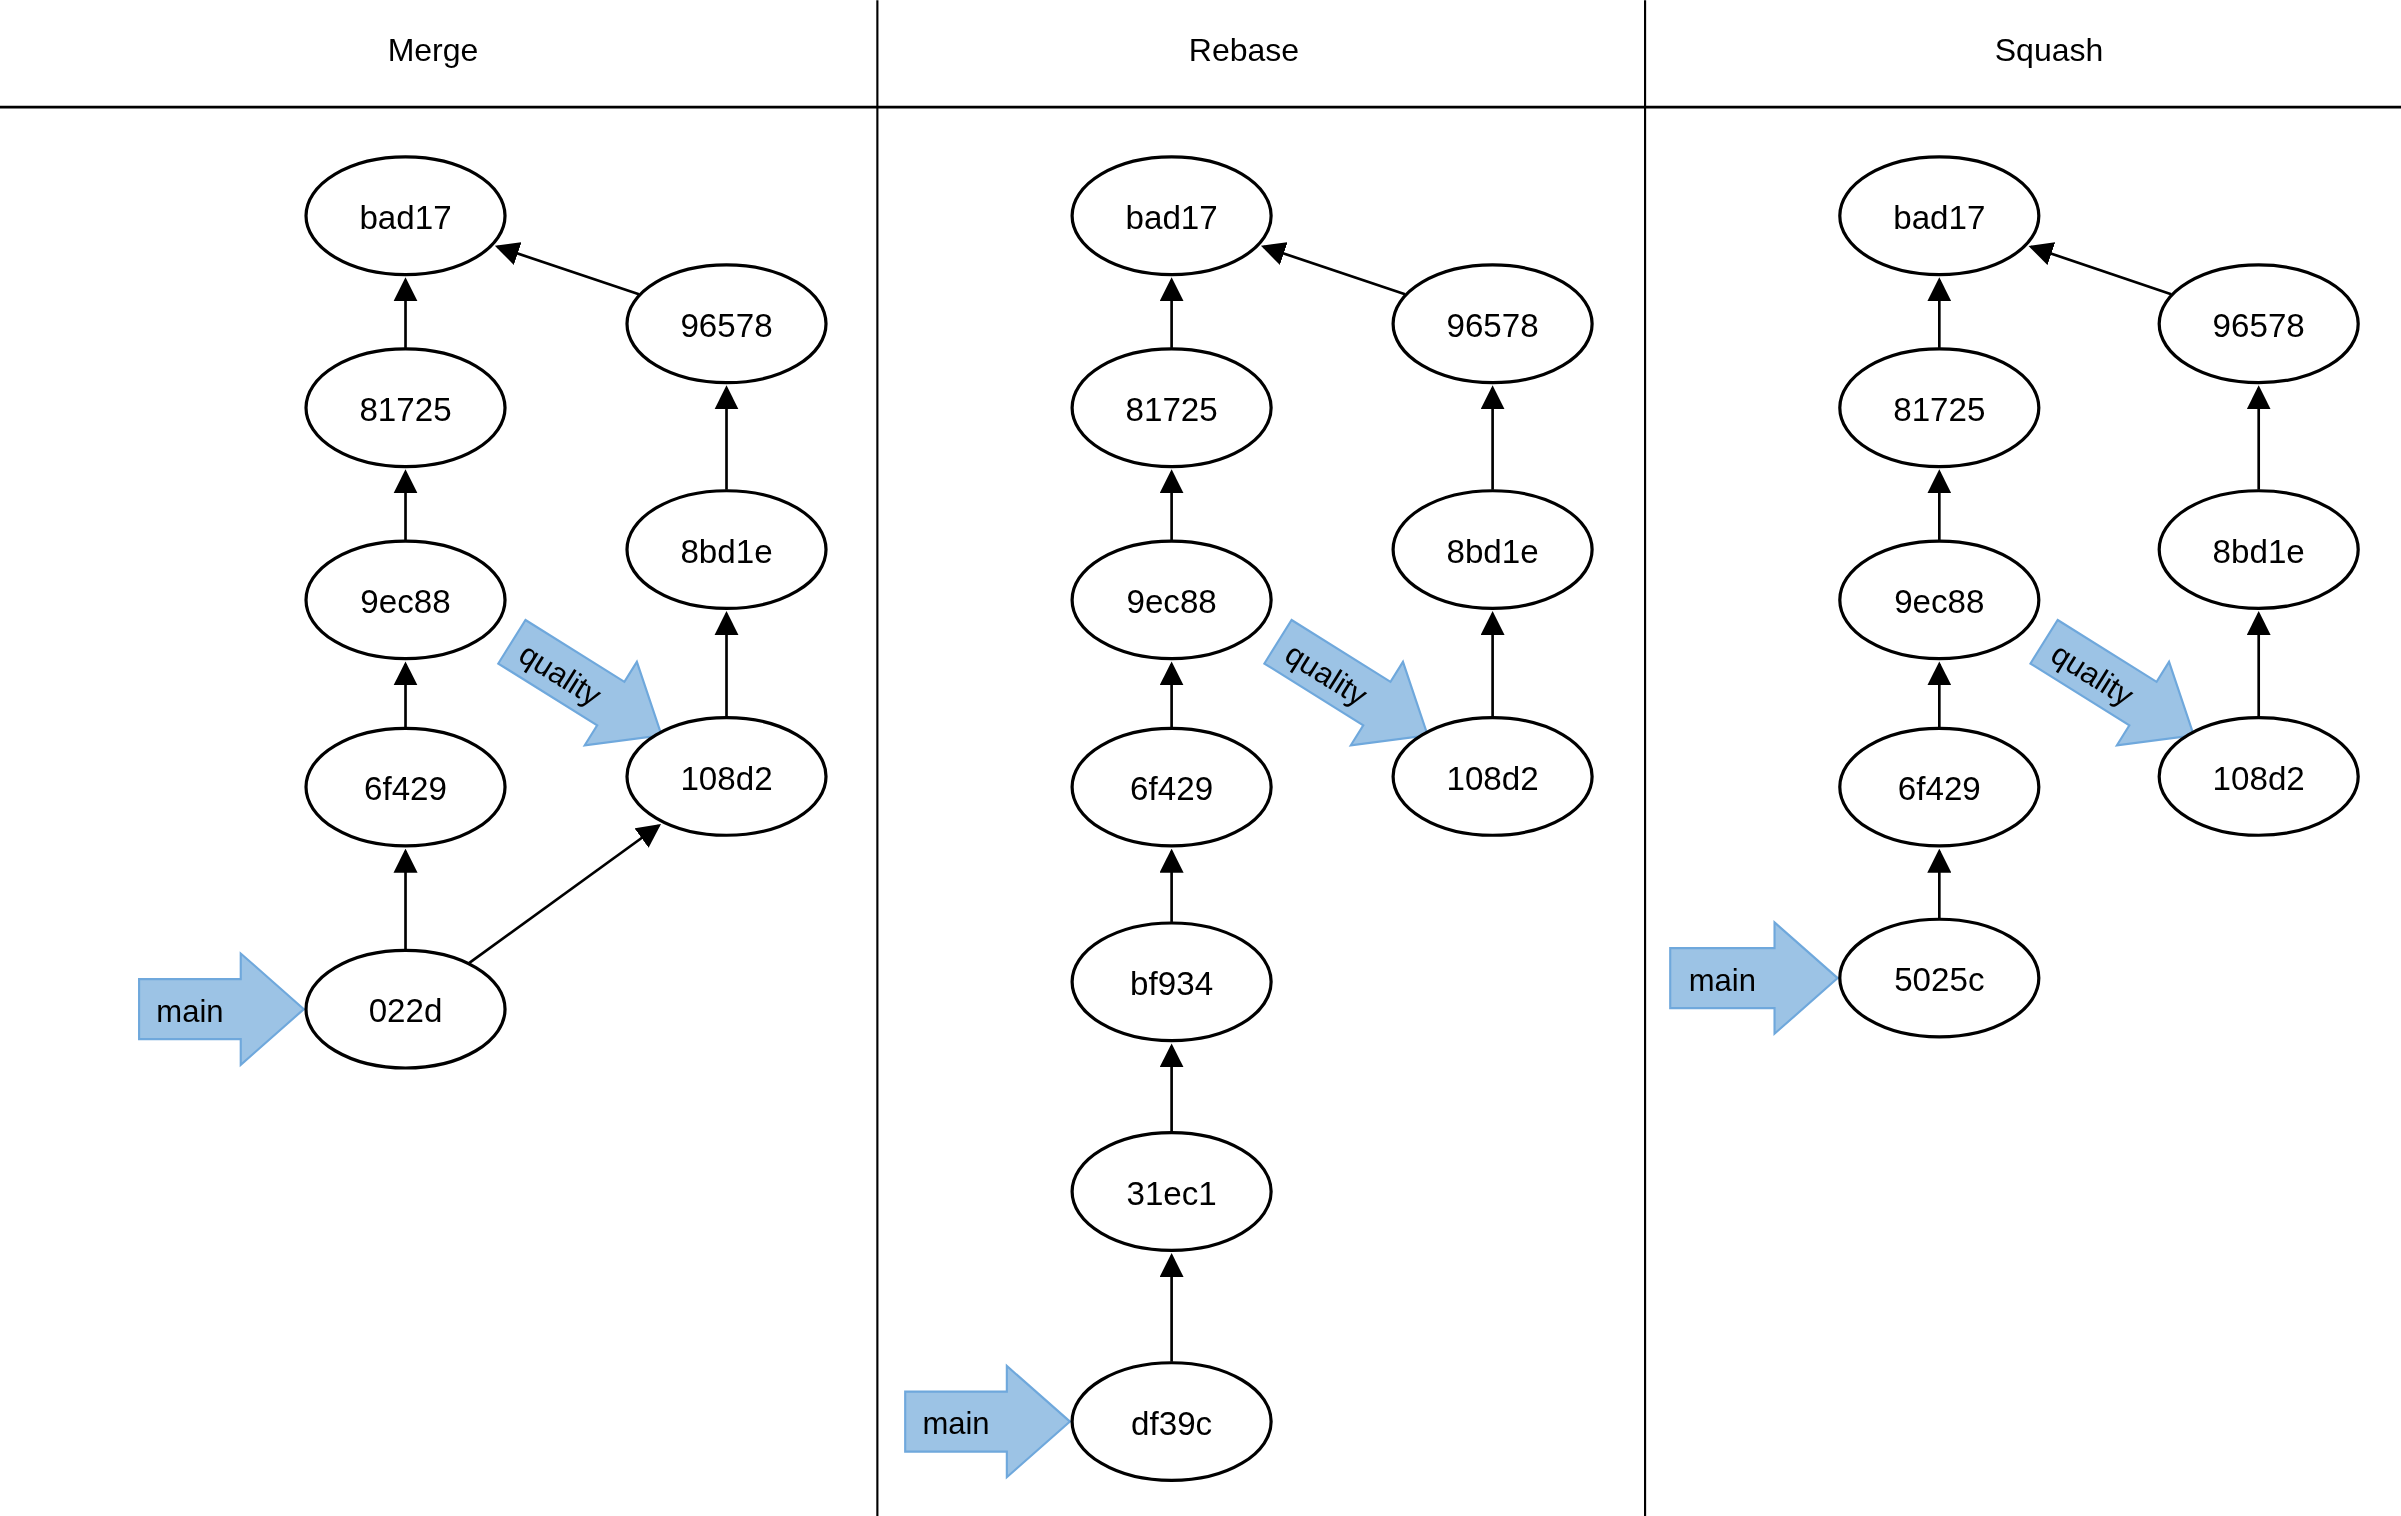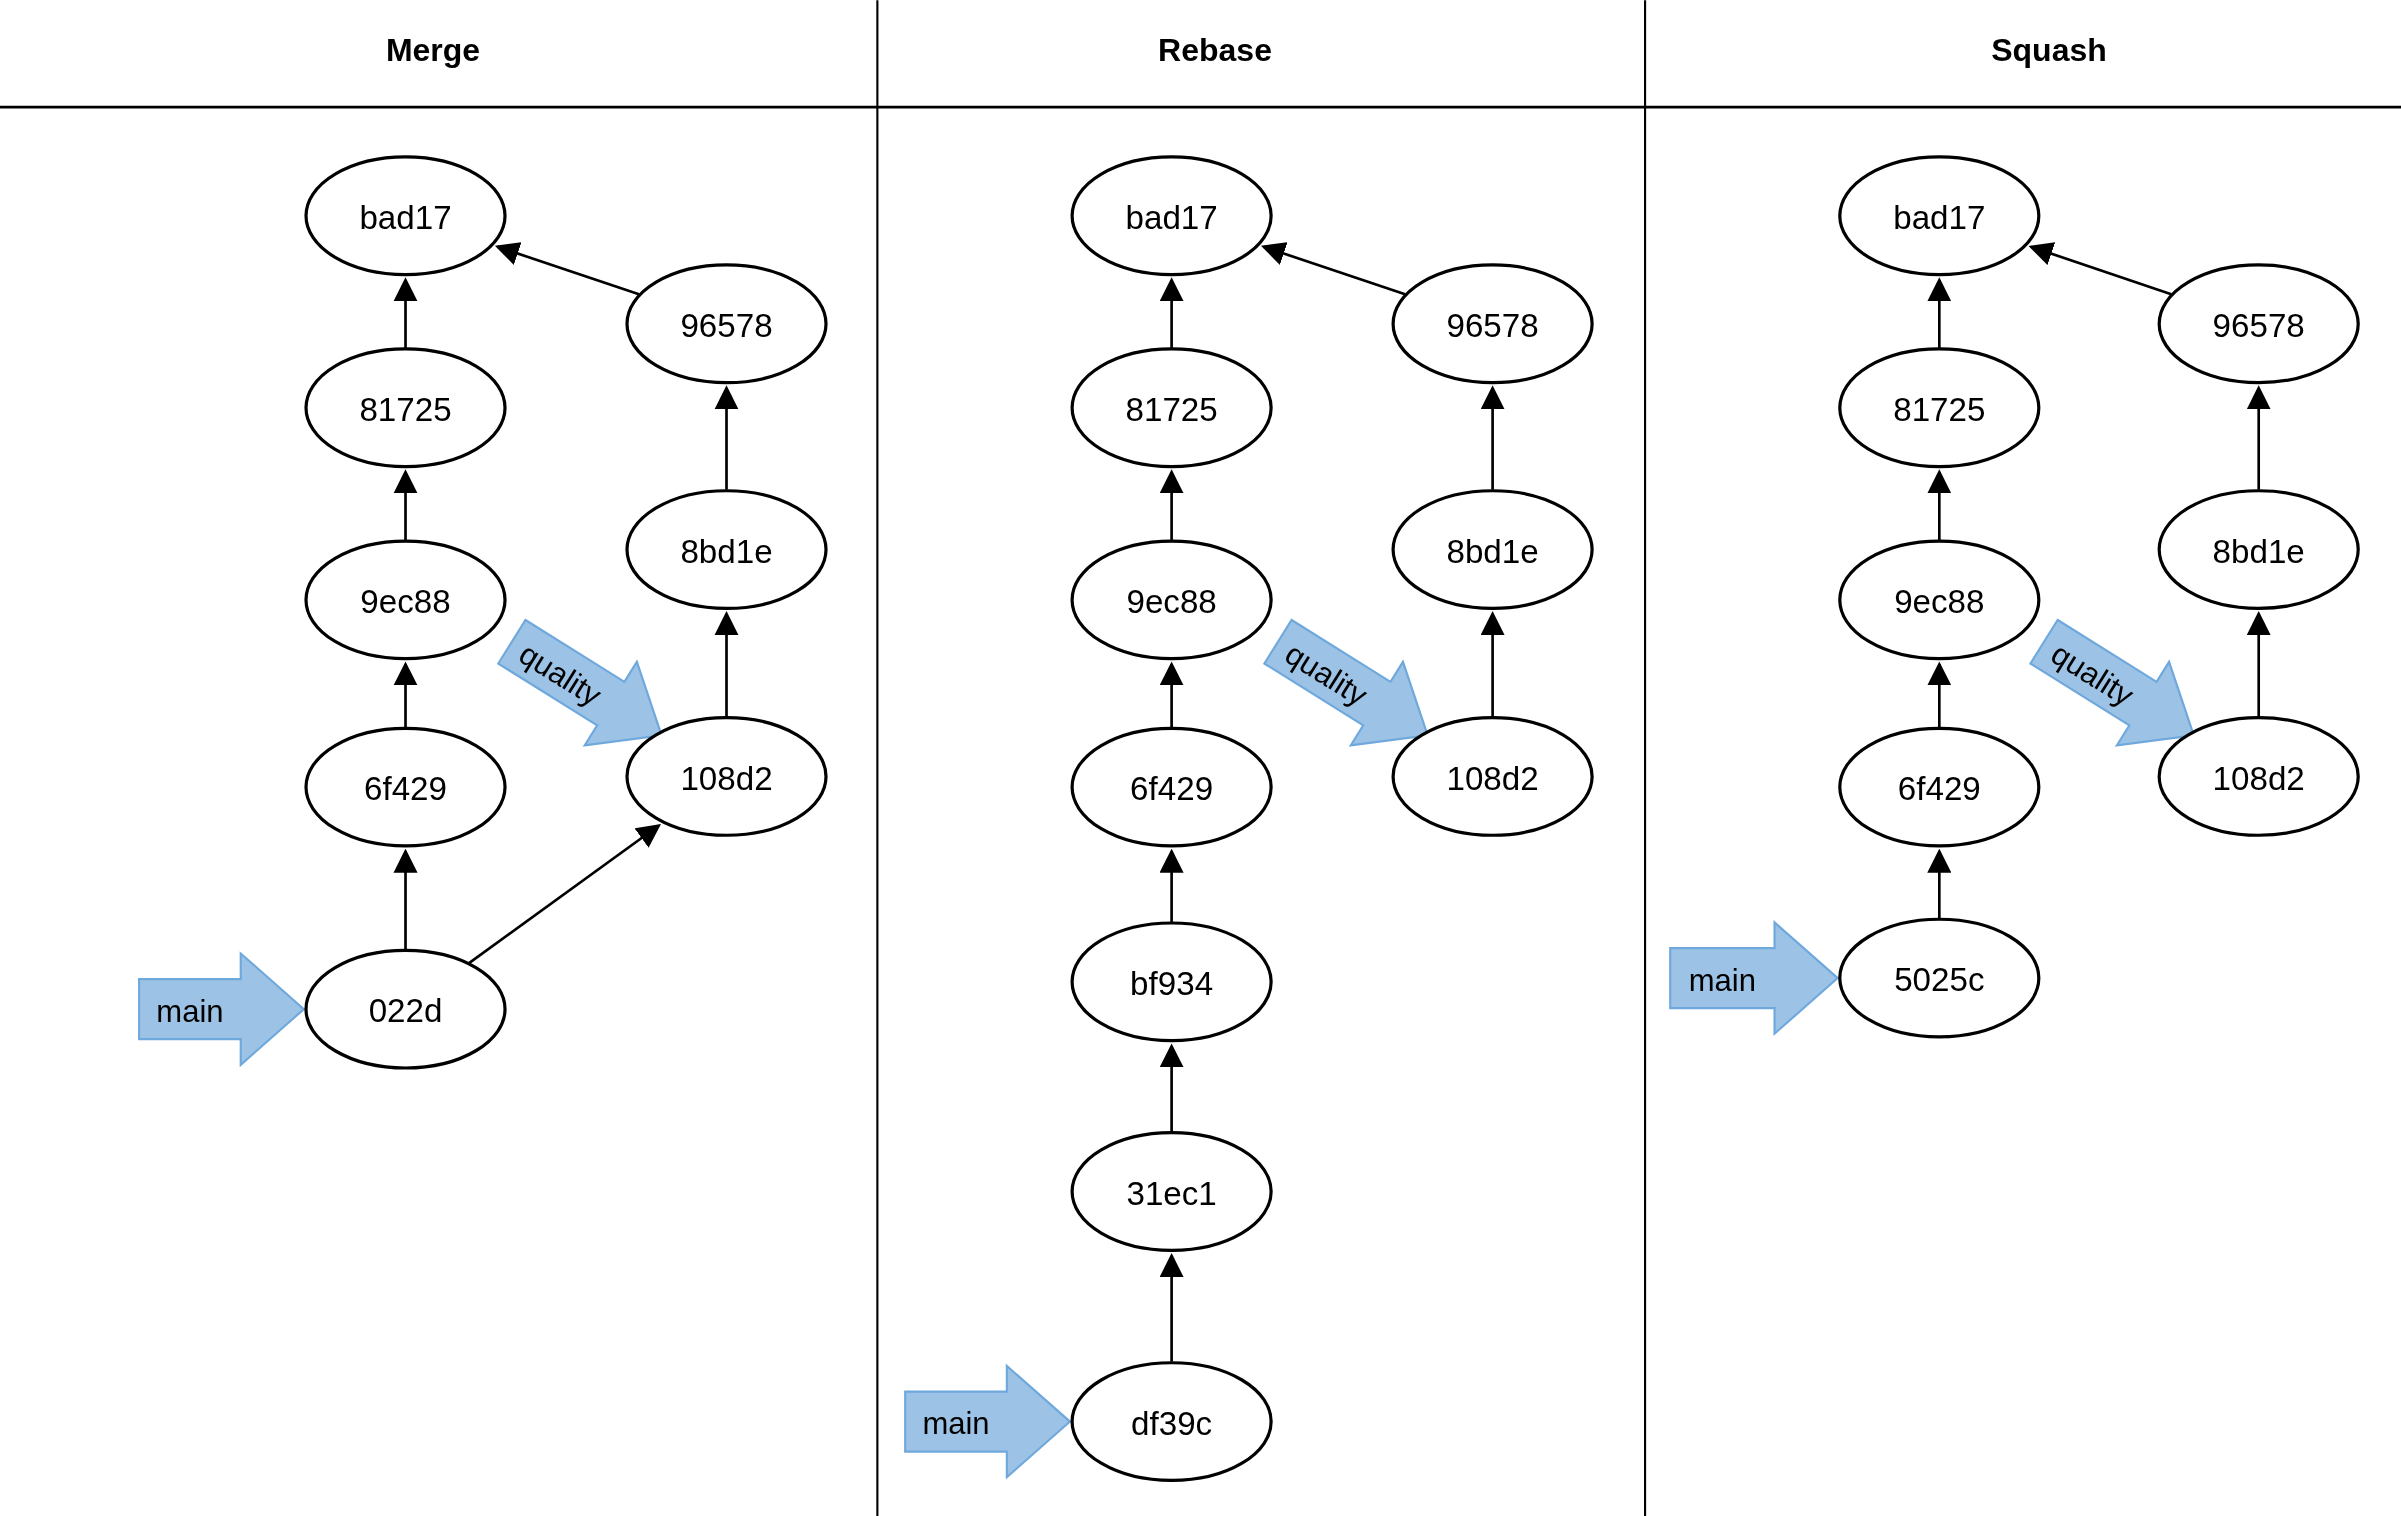--- a/index.html
+++ b/index.html
@@ -2,21 +2,21 @@
 <html style="font-size:8.6px"><head>
 <meta charset="utf-8">
 <style>
   html,body{margin:0;padding:0;background:#ffffff;}
   body{width:2401px;height:1517px;font-family:"Liberation Sans",sans-serif;overflow:hidden;}
   #stage{position:relative;width:2401px;height:1517px;background:#fff;}
   svg.layer{position:absolute;left:0;top:0;width:2401px;height:1517px;}
   .hdr{
     position:absolute;
     font-family:"Liberation Sans",sans-serif;
-    font-weight:bold;
+    font-weight:normal;
     font-size:32px;
     color:#000;
     text-align:center;
     white-space:nowrap;
   }
   .node-label{
     font-family:"Liberation Sans",sans-serif;
     font-size:62px;
     fill:#000;
     text-anchor:middle;
@@ -34,21 +34,21 @@
   .divider{stroke:#000000;stroke-width:4;}
   .rule{stroke:#000000;stroke-width:5;}
   .blue-arrow{fill:#9CC3E5;stroke:#6FA8DC;stroke-width:4;}
 </style>
 </head>
 <body>
 
 <div id="stage">
 
   <div class="hdr" style="left:433px;top:32px;transform:translateX(-50%);">Merge</div>
-  <div class="hdr" style="left:1215px;top:32px;transform:translateX(-50%);">Rebase</div>
+  <div class="hdr" style="left:1244px;top:32px;transform:translateX(-50%);">Rebase</div>
   <div class="hdr" style="left:2049px;top:32px;transform:translateX(-50%);text-align:center;">Squash</div>
 
   <svg class="layer" id="graph" viewBox="0 0 4488 2835">
     <defs>
       <marker id="ah" markerWidth="9" markerHeight="9" refX="8" refY="4.5" orient="auto" markerUnits="strokeWidth">
         <path d="M0,0 L9,4.5 L0,9 z" fill="#000000"></path>
       </marker>
     </defs>
     <g id="dividers-group">
         <line x1="1640" y1="0" x2="1640" y2="2835" class="divider"></line>

